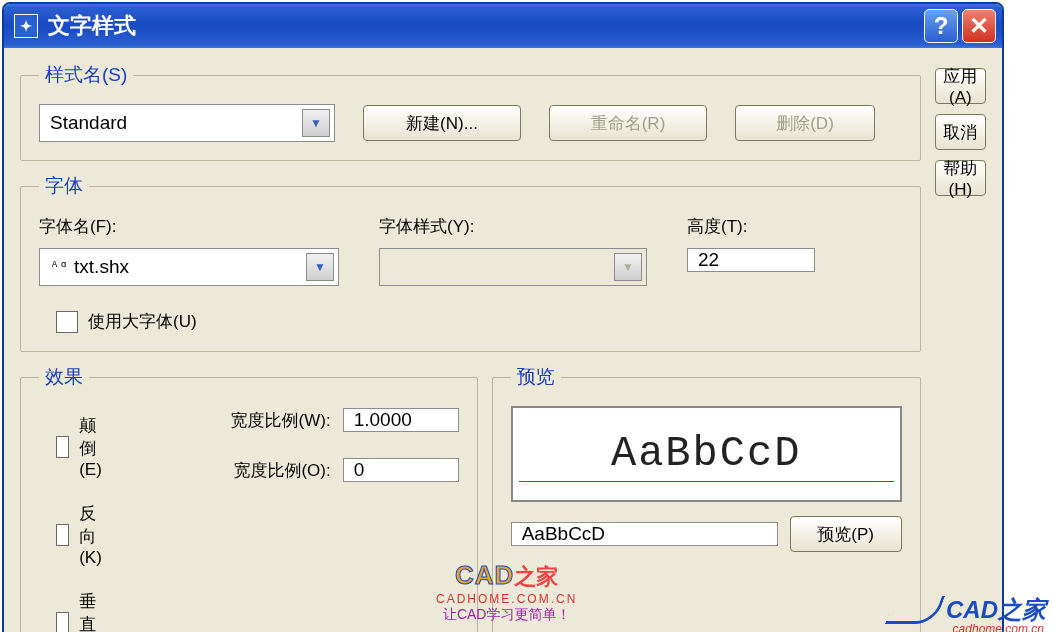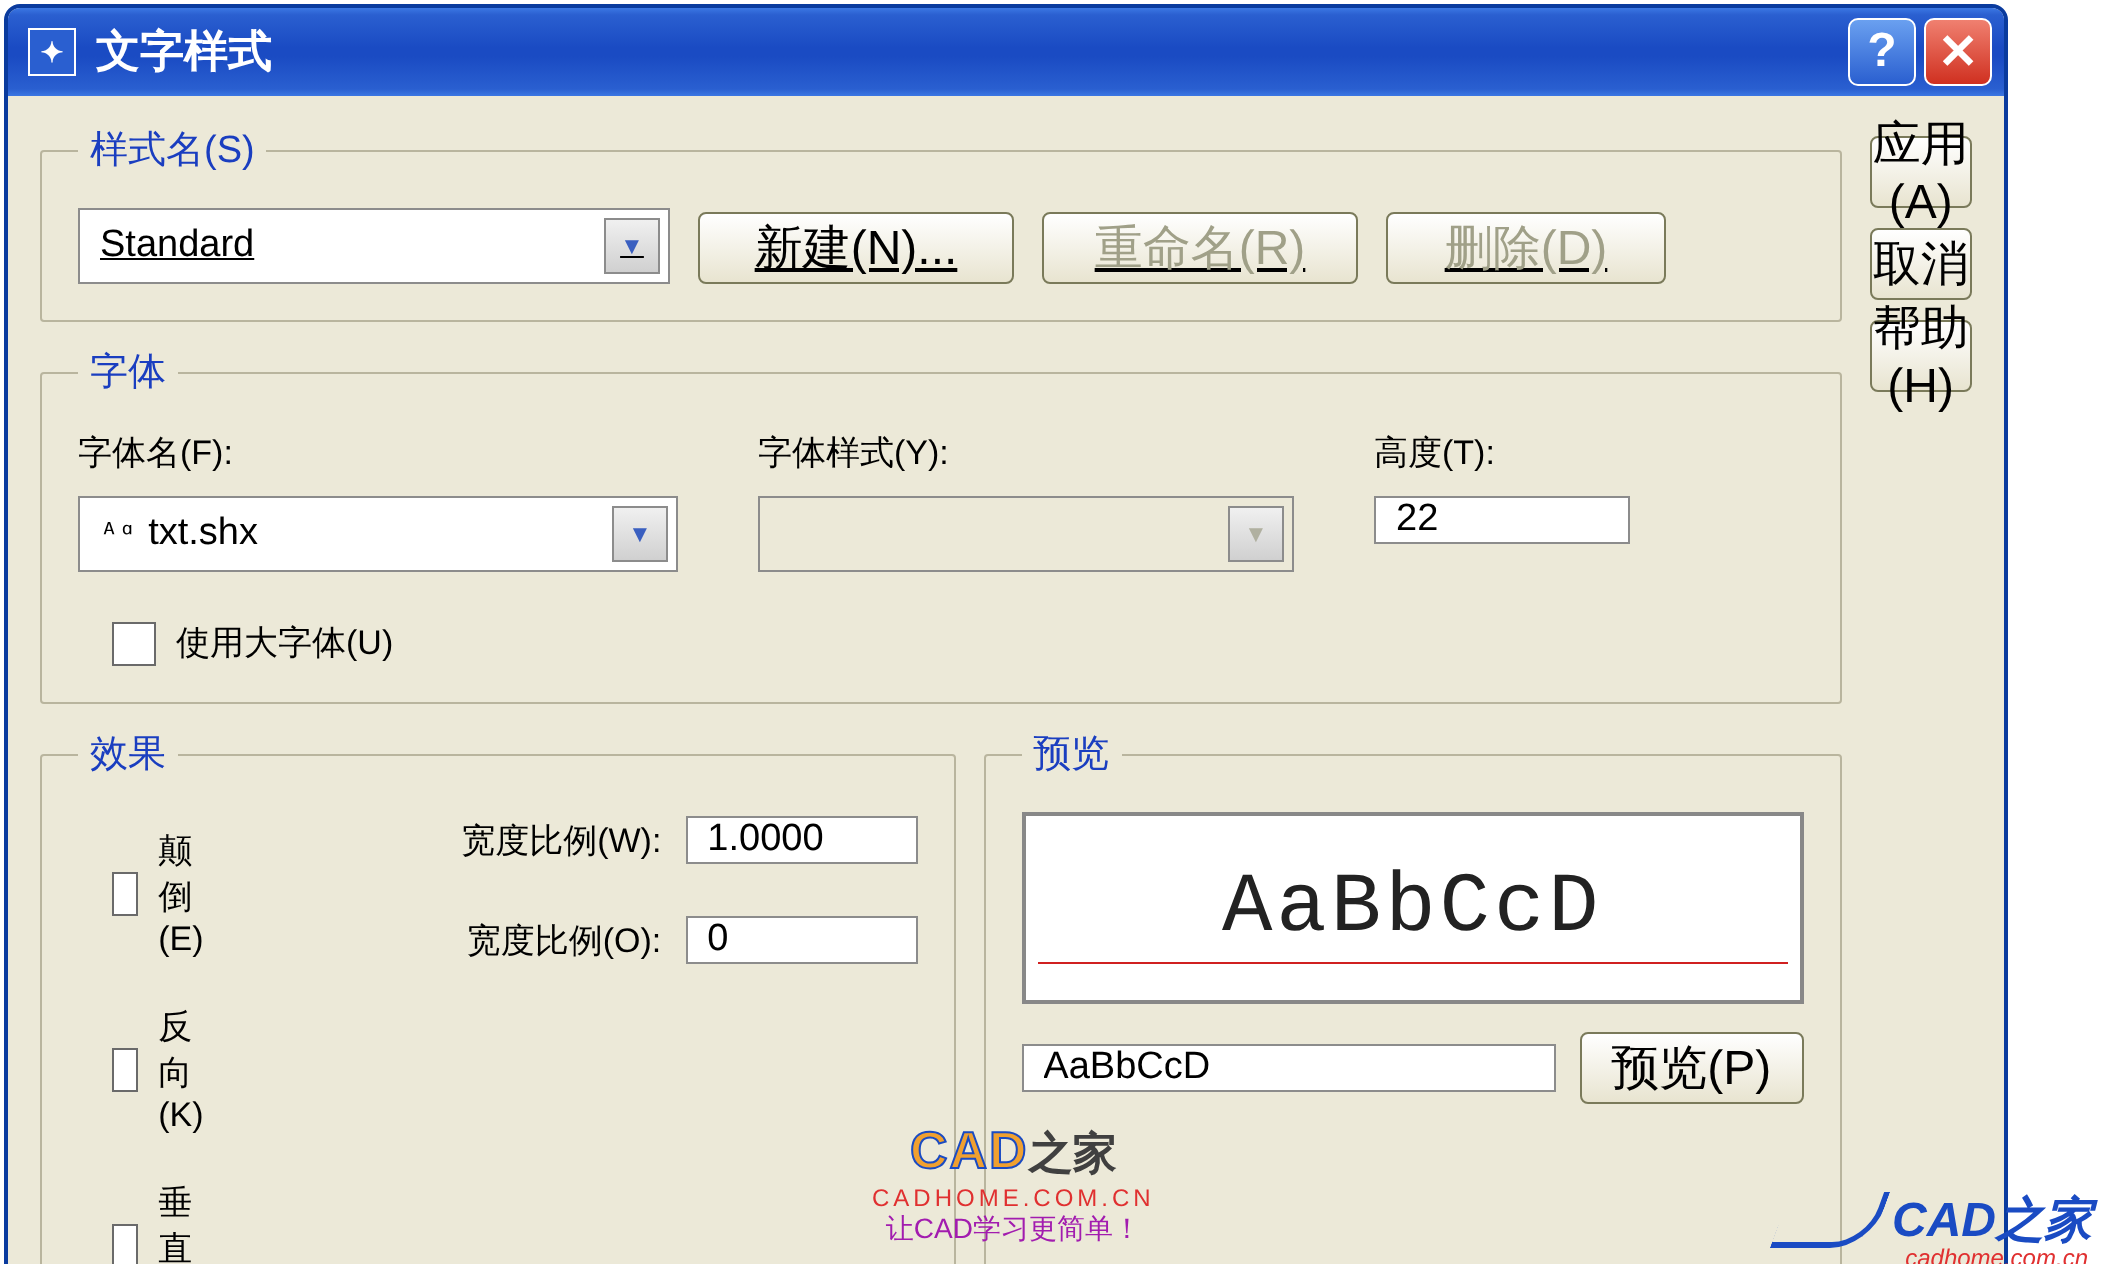--- a/index.html
+++ b/index.html
@@ -73,31 +73,31 @@
     legend {
       color: #1a3ec0;
       padding: 0 6px;
       font-size: 19px;
     }
     .btn {
       background: linear-gradient(to bottom, #fff, #e8e4d0);
       border: 1px solid #7a7a5a;
       border-radius: 4px;
       height: 36px;
-      font-size: 24px;
+      font-size: 17px;
       display: flex; align-items: center; justify-content: center;
       cursor: pointer;
       font-family: inherit;
     }
     .btn:disabled, .btn.disabled {
       color: #a0a088;
       cursor: default;
     }
     .btn.side { width: 100%; }
-    .row1 { display: flex; gap: 14px; align-items: flex-end; text-decoration: underline; }
+    .row1 { display: flex; gap: 28px; align-items: center; }
     .combo {
       background: #fff;
       border: 1px solid #8c8c8c;
       height: 38px;
       display: flex; align-items: center;
       padding: 0 4px 0 10px;
       font-size: 19px;
     }
     .combo .arrow {
       width: 28px; height: 28px;
@@ -152,21 +152,21 @@
     }
     .preview-row { display: flex; gap: 12px; align-items: center; }
     .watermark {
       position: absolute;
       left: 436px; top: 560px;
       font-family: Arial, sans-serif;
       text-align: center;
       pointer-events: none;
     }
     .watermark .cad { font-size: 26px; font-weight: 900; color: #f0a030; -webkit-text-stroke: 1px #1a4bc3; letter-spacing: 1px; }
-    .watermark .zhj { font-size: 22px; font-weight: bold; color: #404040; }
+    .watermark .zhj { font-size: 22px; font-weight: bold; color: #ef4444; }
     .watermark .url { font-size: 12px; color: #e03030; letter-spacing: 2px; }
     .watermark .slogan { font-size: 14px; color: #a21caf; }
     .corner-mark {
       position: absolute;
       right: 6px; bottom: 6px;
       display: flex; align-items: center;
       font-family: Arial, sans-serif; font-style: italic;
       pointer-events: none;
     }
     .corner-mark .swoosh {

